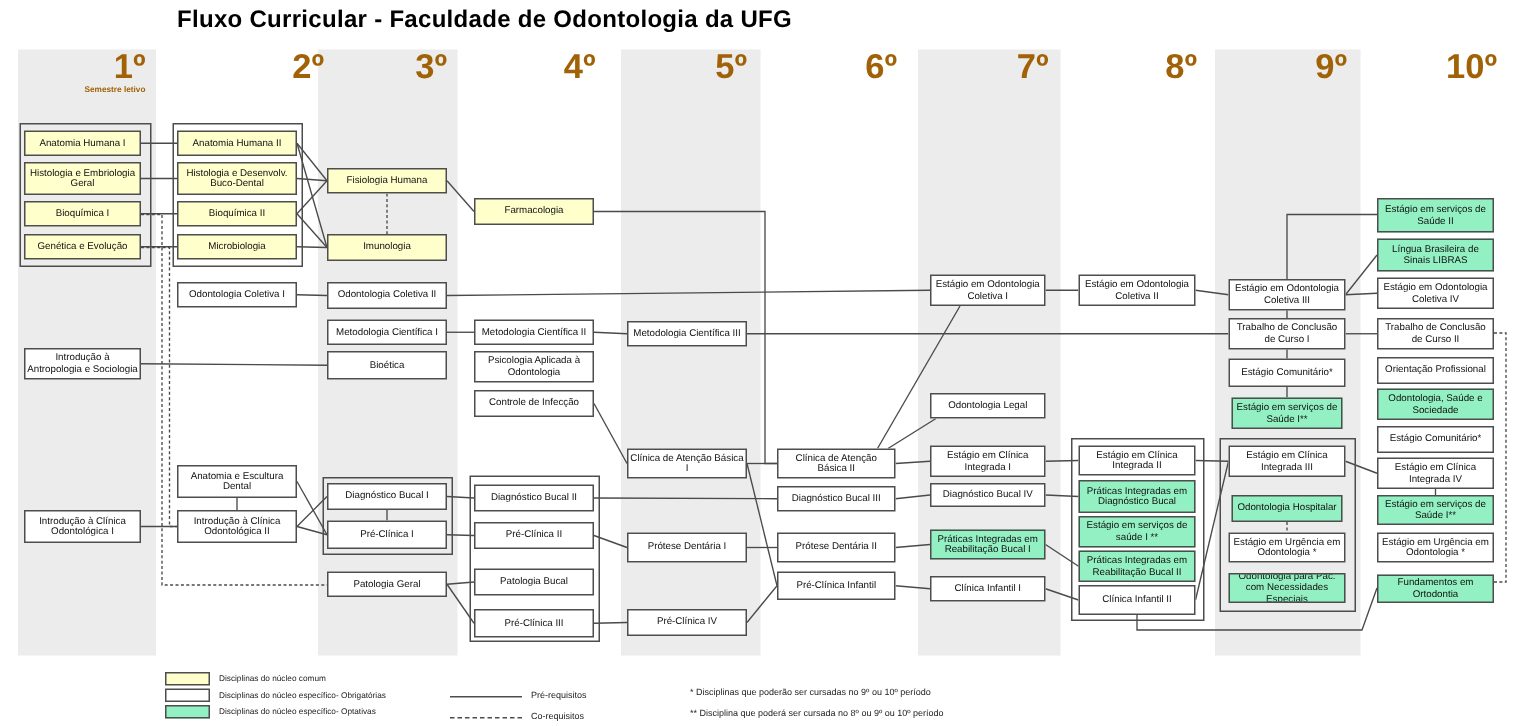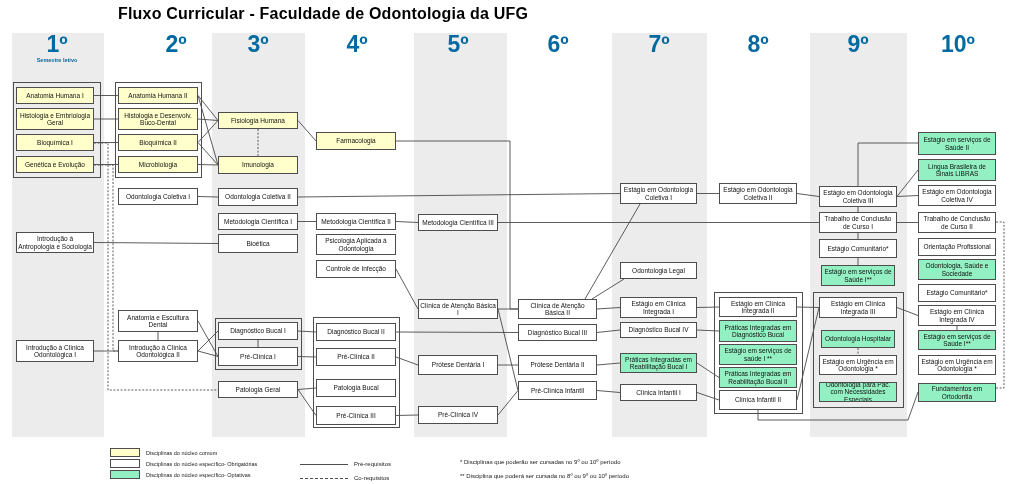--- a/index.html
+++ b/index.html
@@ -1,22 +1,22 @@
 <!DOCTYPE html>
 <html><head>
 <meta charset="utf-8">
 <style>
   html,body{margin:0;padding:0;background:#fff;}
   #canvas{position:relative;width:1024px;height:484px;background:#fff;overflow:hidden;
           font-family:"Liberation Sans",sans-serif;}
   .title{position:absolute;left:118px;top:5px;font-size:16px;font-weight:bold;color:#000;
          letter-spacing:.2px;white-space:nowrap;}
   .band{position:absolute;top:33px;height:404px;background:#ECECEC;}
-  .col-header{position:absolute;top:33px;width:80px;text-align:center;font-weight:bold;
-              font-size:23px;color:#0369a1;line-height:1;}
+  .col-header{position:absolute;top:33px;width:80px;text-align:right;font-weight:bold;
+              font-size:23px;color:#a16207;line-height:1;}
   .col-sub{font-size:5.5px;font-weight:bold;margin-top:2px;}
   .group{position:absolute;border:1px solid #4d4d4d;box-sizing:border-box;background:transparent;}
   #edges{position:absolute;left:0;top:0;}
   .node{position:absolute;border:1px solid #4d4d4d;box-sizing:border-box;background:#fff;
         display:flex;align-items:center;justify-content:center;text-align:center;
         font-size:6.5px;line-height:1.12;color:#111;padding:1px;overflow:hidden;}
   .node.common{background:#FFFFCC;}
   .node.optional{background:#93F0C2;}
   .legend-row{position:absolute;display:flex;align-items:center;}
   .swatch{width:30px;height:9px;border:1px solid #4d4d4d;box-sizing:border-box;margin-right:6px;}

